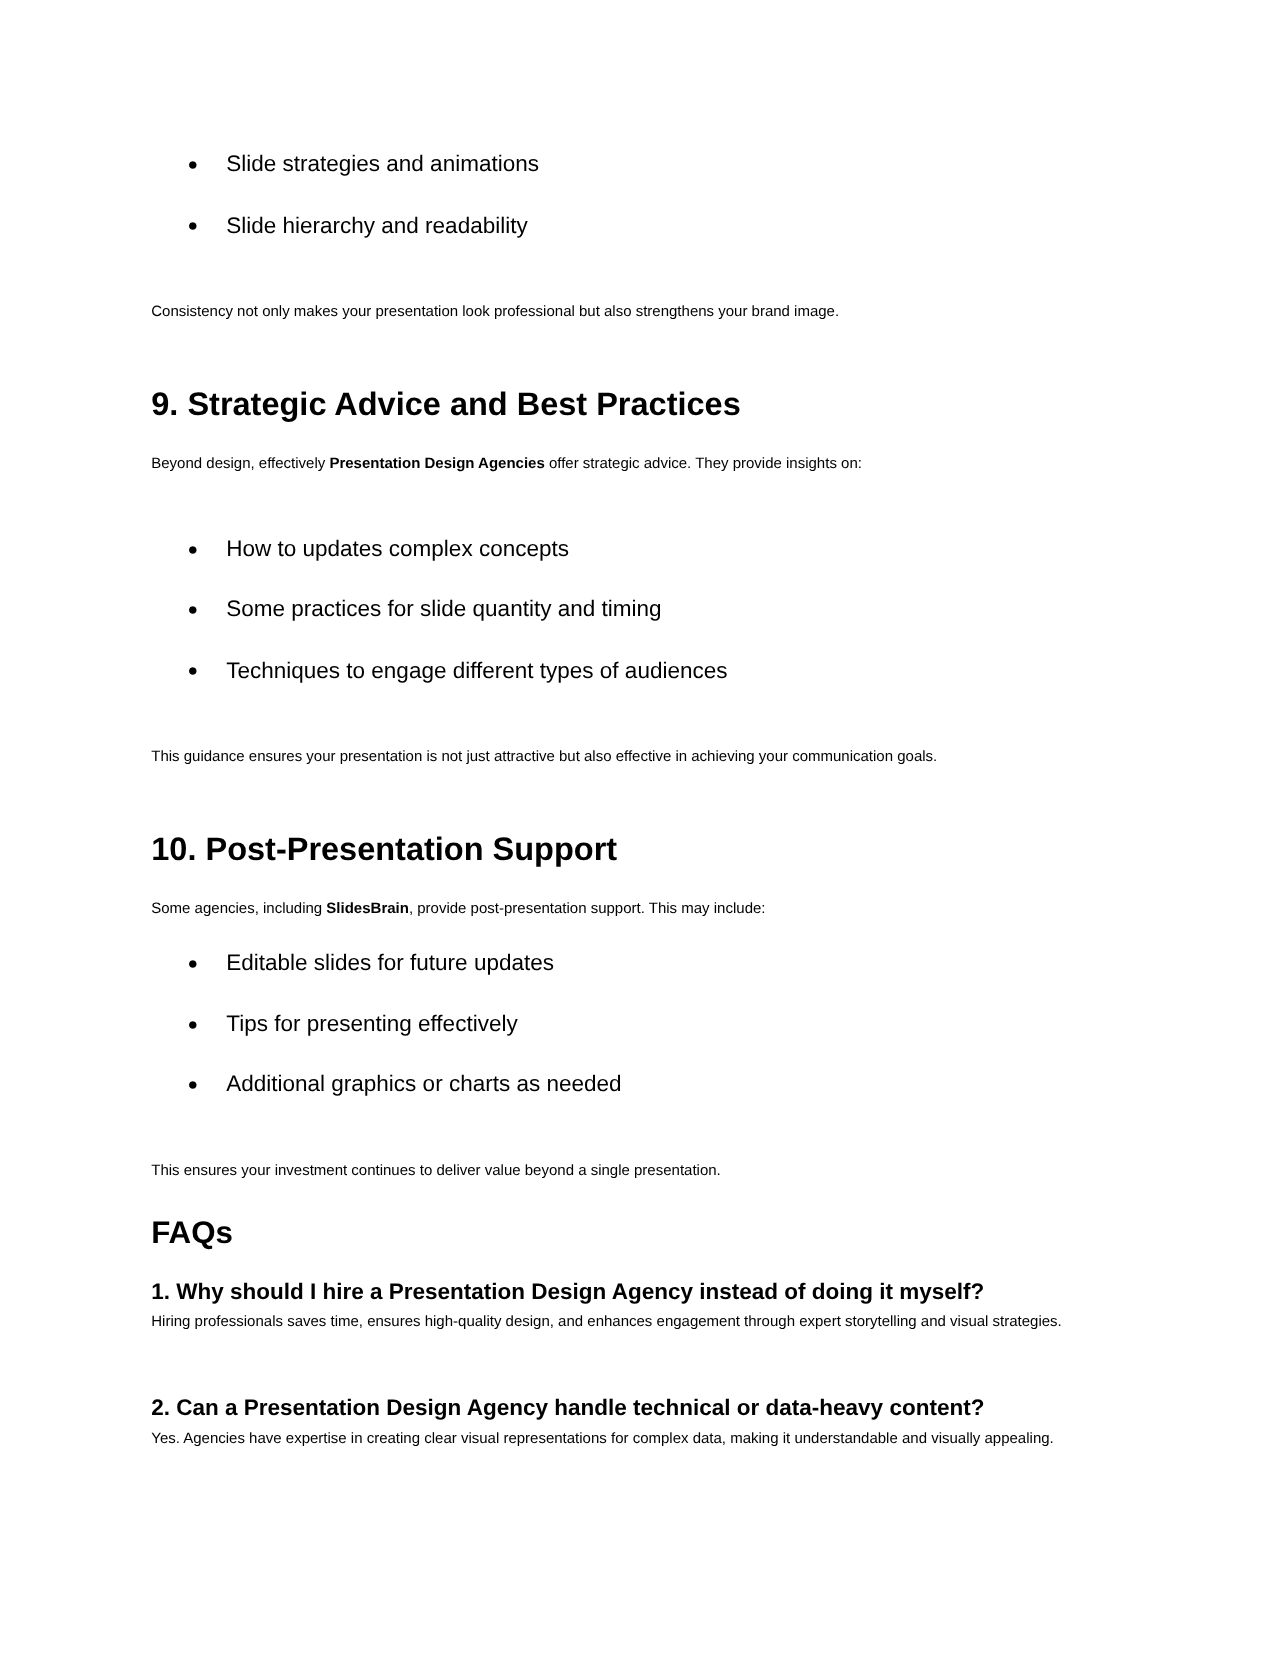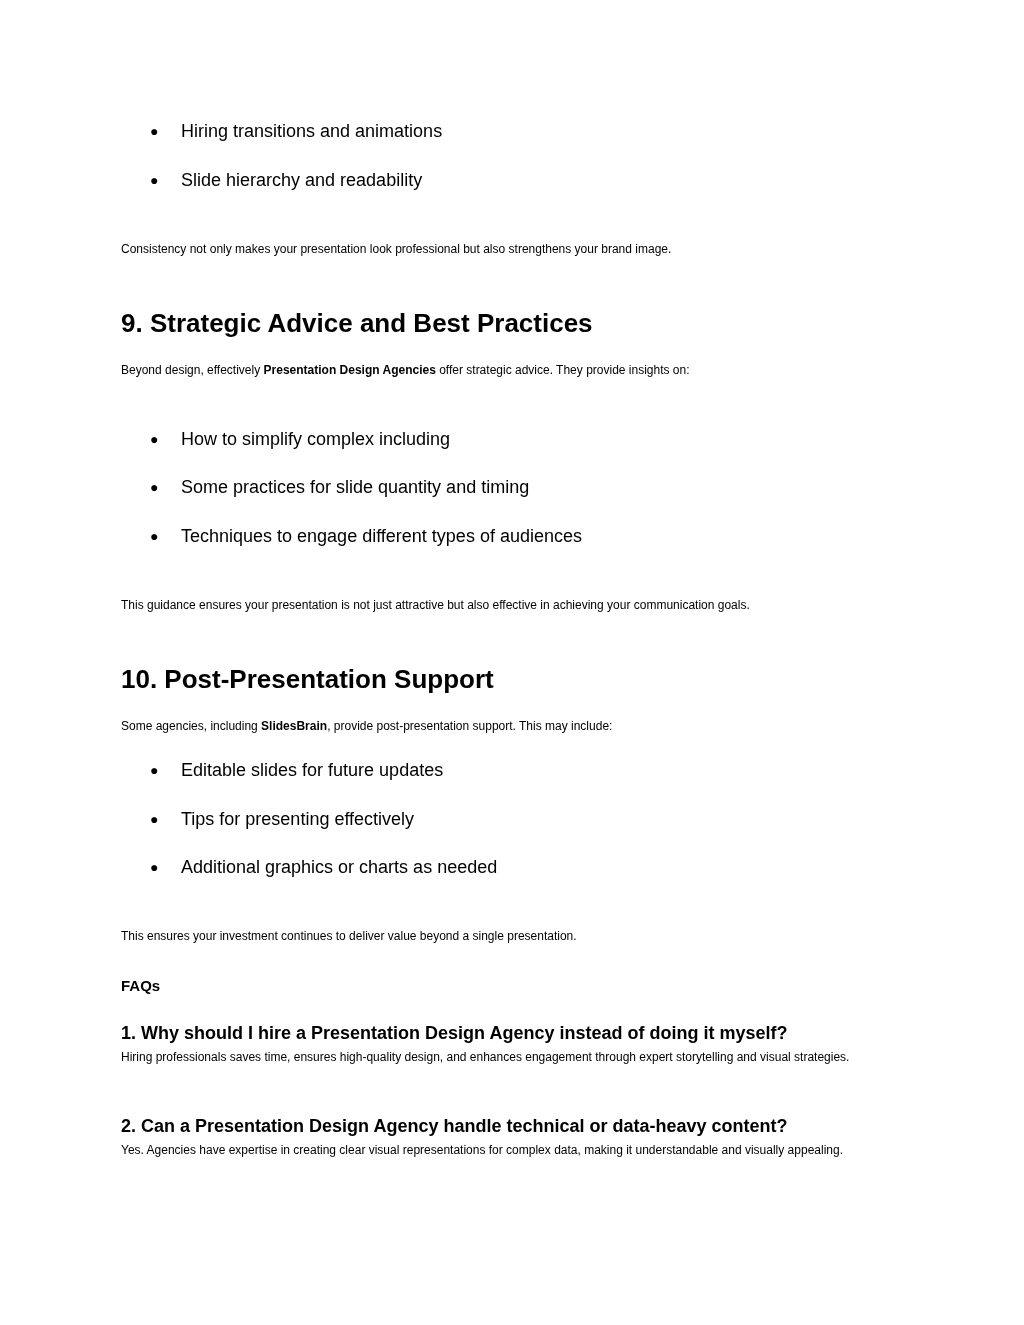--- a/index.html
+++ b/index.html
@@ -4,49 +4,49 @@
   <style>
     html, body { margin: 0; padding: 0; background: #ffffff; }
     body {
       width: 1024px; height: 1325px; position: relative; overflow: hidden;
       font-family: "Liberation Sans", sans-serif; color: #000000;
     }
     .page { position: absolute; left: 121px; top: 0; width: 790px; }
     .abs { position: absolute; left: 0; white-space: nowrap; }
     .p { font-size: 12px; line-height: 24px; white-space: normal; width: 790px; }
     .h { font-size: 26px; font-weight: bold; line-height: 28px; }
-    .h-faq { font-size: 15px; font-weight: bold; line-height: 28px; }
+    .h-faq { font-size: 25px; font-weight: bold; line-height: 28px; }
     .li { font-size: 18px; line-height: 24px; }
     .li .bullet { position: absolute; left: 29px; top: 0; font-size: 14px; }
     .li .txt { position: absolute; left: 60px; top: 0; white-space: nowrap; }
     .q { font-size: 18px; font-weight: bold; line-height: 24px; }
     b { font-weight: bold; }
   </style>
 </head>
 <body>
 
 <div class="page">
 
   <div class="abs li" style="top:119px;">
     <span class="bullet">●</span>
-    <span class="txt">Hiring transitions and animations</span>
+    <span class="txt">Slide strategies and animations</span>
   </div>
   <div class="abs li" style="top:168px;">
     <span class="bullet">●</span>
     <span class="txt">Slide hierarchy and readability</span>
   </div>
 
   <div class="abs p" style="top:237px;">Consistency not only makes your presentation look professional but also strengthens your brand image.</div>
 
   <div class="abs h" style="top:309px;">9. Strategic Advice and Best Practices</div>
   <div class="abs p" style="top:358px;"><span>Beyond design, effectively </span><b>Presentation Design Agencies</b><span> offer strategic advice. They provide insights on:</span></div>
 
   <div class="abs li" style="top:427px;">
     <span class="bullet">●</span>
-    <span class="txt">How to simplify complex including</span>
+    <span class="txt">How to updates complex concepts</span>
   </div>
   <div class="abs li" style="top:475px;">
     <span class="bullet">●</span>
     <span class="txt">Some practices for slide quantity and timing</span>
   </div>
   <div class="abs li" style="top:524px;">
     <span class="bullet">●</span>
     <span class="txt">Techniques to engage different types of audiences</span>
   </div>
 

